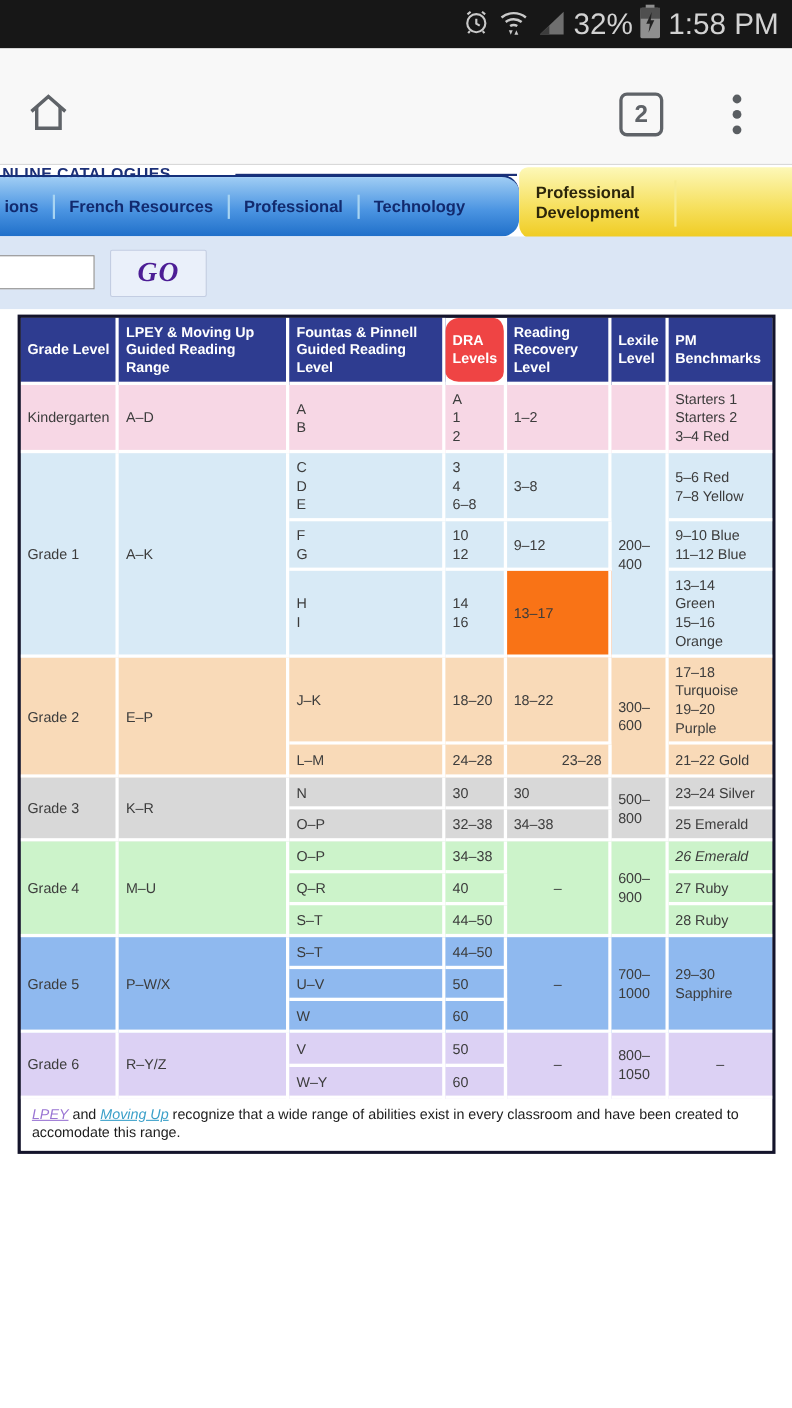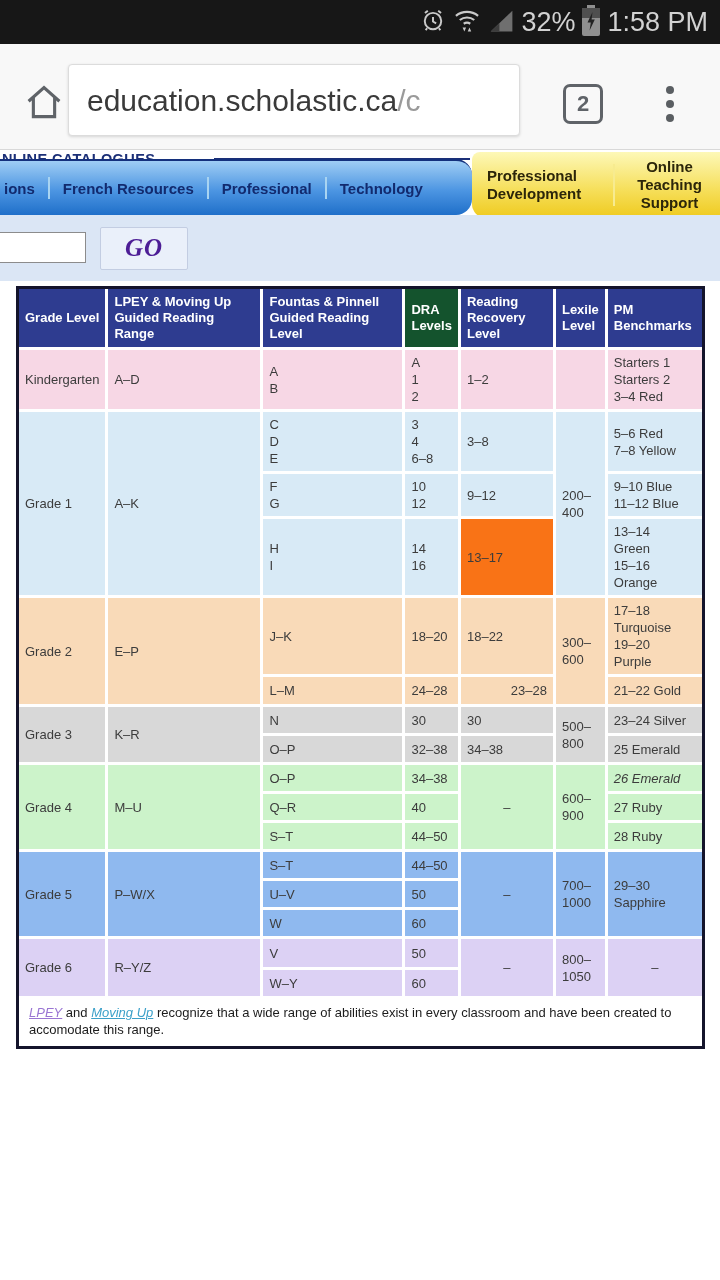--- a/index.html
+++ b/index.html
@@ -101,23 +101,20 @@
   <span class="status-text">1:58 PM</span>
 </div>
 
 <div class="abs browser-bar">
   <span class="abs" style="left:22px;top:36px;">
     <svg width="44" height="44" viewBox="0 0 24 24" fill="none" stroke="#5f6368" stroke-width="1.7">
       <path d="M3.6 11.6 12 4.2 20.4 11.6"></path>
         <path d="M6.2 9.4 V20 H17.8 V9.4"></path>
     </svg>
   </span>
-  <div class="url-pill">
-    <span>education.scholastic.ca</span><span class="url-path">/c</span>
-  </div>
   <div class="tab-btn">2</div>
   <div class="menu-dots">
       <i></i>
       <i></i>
       <i></i>
     </div>
 </div>
 
 <div class="abs page">
 
@@ -131,23 +128,20 @@
     <span class="nav-sep"></span>
     <span class="nav-item">Professional</span>
     <span class="nav-sep"></span>
     <span class="nav-item">Technology</span>
   </div>
 
   <div class="abs yellow-bar">
     <div class="ytab one" style="white-space:pre-line;">Professional
 Development</div>
     <div class="ysep"></div>
-    <div class="ytab two" style="white-space:pre-line;">Online
-Teaching
-Support</div>
   </div>
 
   <div class="abs search-strip">
     <input class="search-input" type="text" value="" style="">
     <div class="go-btn">GO</div>
   </div>
 
   <div class="abs tbl-wrap">
     <table id="levels-table">
         <colgroup>
@@ -161,21 +155,21 @@
         </colgroup>
       <thead>
           <tr style="height: 58px;">
             <th style="background: rgb(46, 60, 144);">Grade Level</th>
             <th style="background: rgb(46, 60, 144);">LPEY &amp; Moving Up
 Guided Reading
 Range</th>
             <th style="background: rgb(46, 60, 144);">Fountas &amp; Pinnell
 Guided Reading
 Level</th>
-            <th style="background: #14532d;">DRA
+            <th style="background: #ef4444; border-radius: 12px;">DRA
 Levels</th>
             <th style="background: rgb(46, 60, 144);">Reading
 Recovery
 Level</th>
             <th style="background: rgb(46, 60, 144);">Lexile
 Level</th>
             <th class="lastcol" style="background: rgb(46, 60, 144);">PM
 Benchmarks</th>
           </tr>
         </thead>

